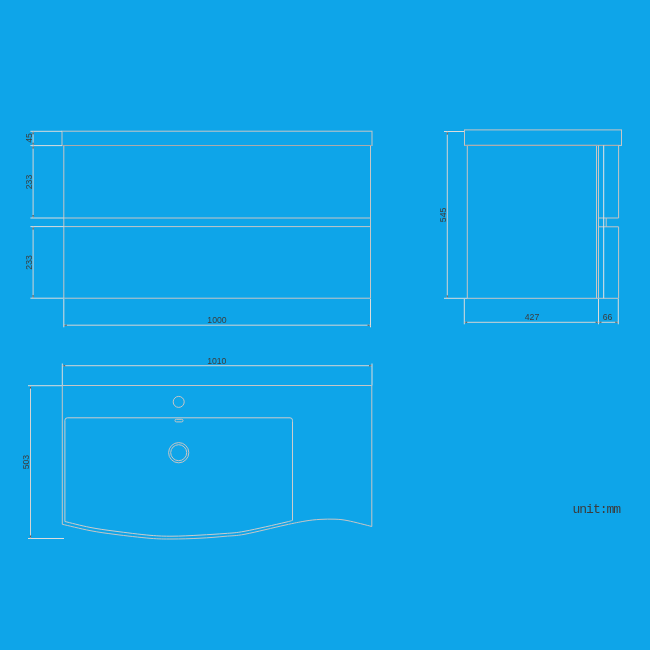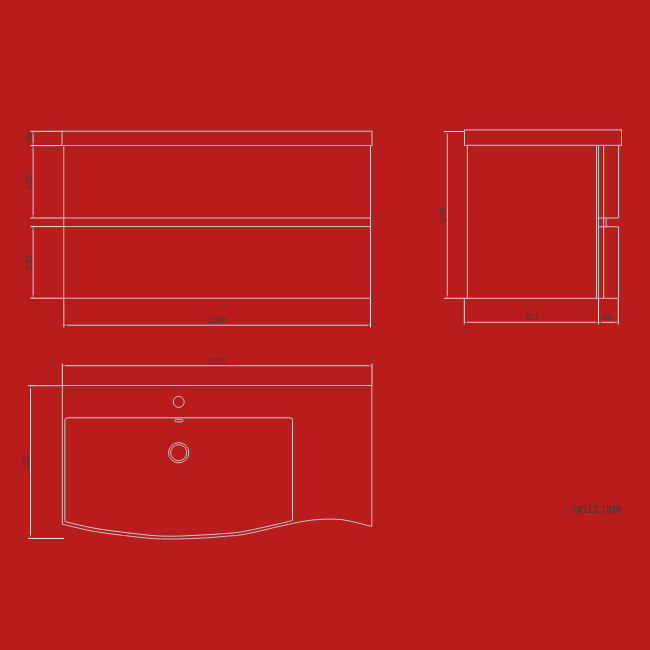--- a/index.html
+++ b/index.html
@@ -1,16 +1,16 @@
 <!DOCTYPE html>
 <html><head>
 <meta charset="utf-8">
 <style>
   html,body{margin:0;padding:0;background:#ffffff;}
-  #wrap{width:650px;height:650px;position:relative;background:#b91c1c;}
+  #wrap{width:650px;height:650px;position:relative;background:#0ea5e9;}
   svg{display:block;}
   text{font-family:"Liberation Sans",sans-serif;fill:#3c3c3c;}
 </style>
 </head>
 <body>
 <div id="wrap">
 <svg width="650" height="650" viewBox="0 0 650 650">
 
   <rect x="62" y="131.2" width="310" height="14.3" fill="none" stroke="#c6c6c6" stroke-width="1"></rect>
 

